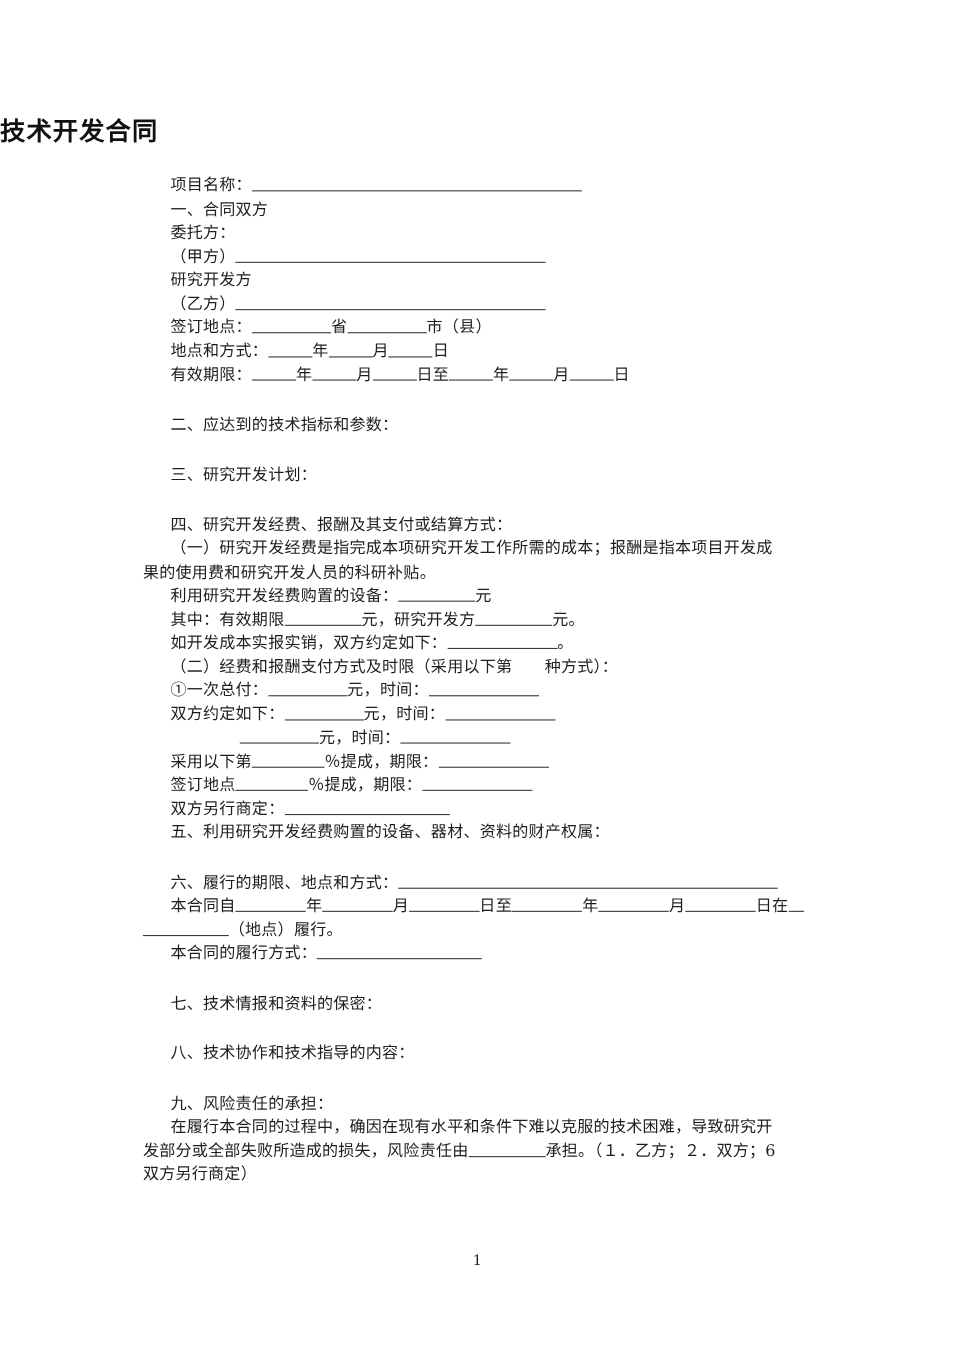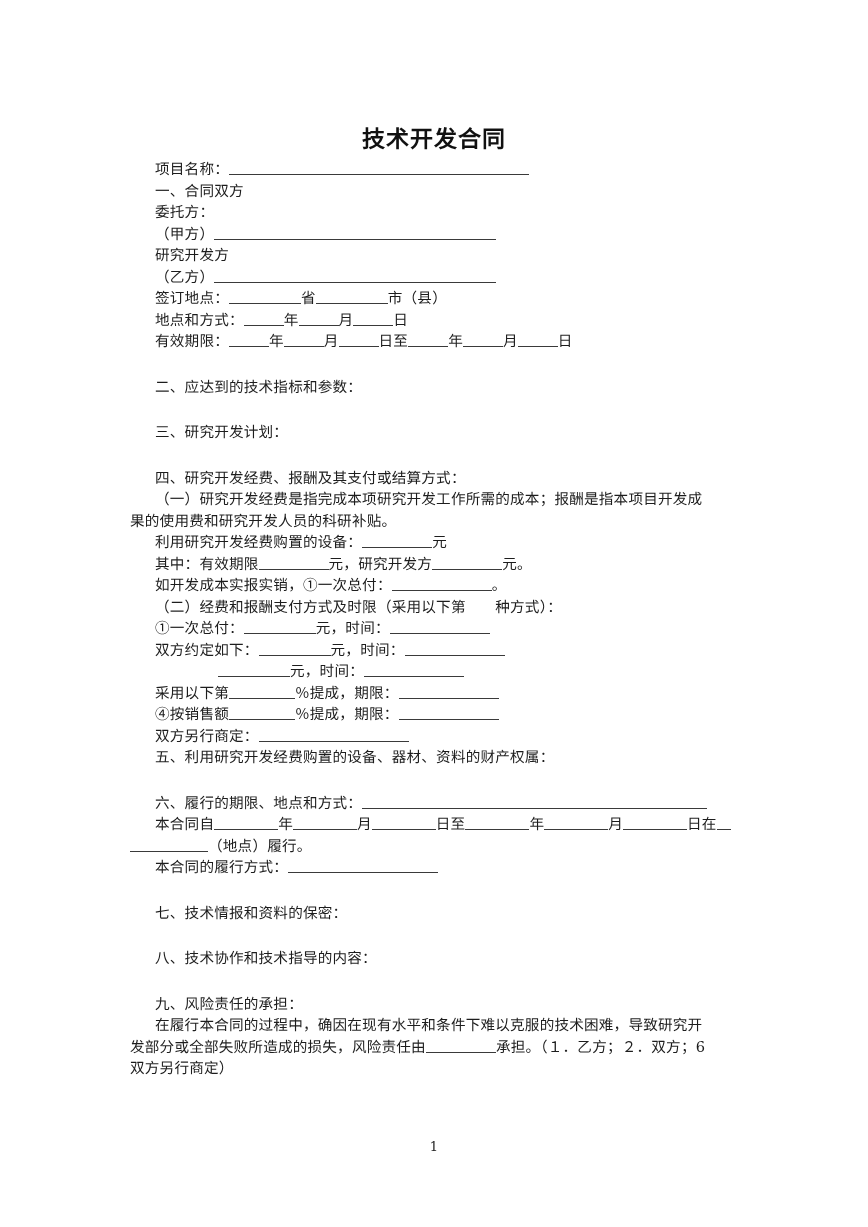--- a/index.html
+++ b/index.html
@@ -18,27 +18,25 @@
     height: 1227px;
     background: #ffffff;
     box-sizing: border-box;
     overflow: hidden;
   }
   .doc-title {
     position: absolute;
     top: 100px;
     left: 0;
     width: 868px;
-    text-align: center;
     font-size: 23px;
     font-weight: bold;
     letter-spacing: 1px;
     color: #111111;
     font-family: "DejaVu Sans", "Liberation Sans", sans-serif;
-    margin-top: 20px;
   }
   .body-area {
     position: absolute;
     top: 158px;
     left: 130px;
     width: 740px;
   }
   .ln {
     font-size: 14.6px;
     line-height: 21.5px;
@@ -115,33 +113,33 @@
 
     <div class="ln indent">四、研究开发经费、报酬及其支付或结算方式：</div>
 
     <div class="ln indent">（一）研究开发经费是指完成本项研究开发工作所需的成本；报酬是指本项目开发成</div>
     <div class="ln flush">果的使用费和研究开发人员的科研补贴。</div>
 
     <div class="ln indent"><span>利用研究开发经费购置的设备：</span><span class="ul" style="width:70px"></span><span>元</span></div>
 
     <div class="ln indent"><span>其中：有效期限</span><span class="ul" style="width:70px"></span><span>元，研究开发方</span><span class="ul" style="width:70px"></span><span>元。</span></div>
 
-    <div class="ln indent"><span>如开发成本实报实销，①一次总付：</span><span class="ul" style="width:100px"></span><span>。</span></div>
+    <div class="ln indent"><span>如开发成本实报实销，双方约定如下：</span><span class="ul" style="width:100px"></span><span>。</span></div>
 
     <div class="ln indent">（二）经费和报酬支付方式及时限（采用以下第　　种方式）：</div>
 
     <div class="ln indent"><span>①一次总付：</span><span class="ul" style="width:72px"></span><span>元，时间：</span><span class="ul" style="width:100px"></span></div>
 
     <div class="ln indent"><span>双方约定如下：</span><span class="ul" style="width:72px"></span><span>元，时间：</span><span class="ul" style="width:100px"></span></div>
 
     <div class="ln indent"><span class="blank-lead"></span><span class="ul" style="width:72px"></span><span>元，时间：</span><span class="ul" style="width:100px"></span></div>
 
     <div class="ln indent"><span>采用以下第</span><span class="ul" style="width:66px"></span><span>％提成，期限：</span><span class="ul" style="width:100px"></span></div>
 
-    <div class="ln indent"><span>④按销售额</span><span class="ul" style="width:66px"></span><span>％提成，期限：</span><span class="ul" style="width:100px"></span></div>
+    <div class="ln indent"><span>签订地点</span><span class="ul" style="width:66px"></span><span>％提成，期限：</span><span class="ul" style="width:100px"></span></div>
 
     <div class="ln indent"><span>双方另行商定：</span><span class="ul" style="width:150px"></span></div>
 
     <div class="ln indent">五、利用研究开发经费购置的设备、器材、资料的财产权属：</div>
 
     <div class="gap-lg"></div>
 
     <div class="ln indent"><span>六、履行的期限、地点和方式：</span><span class="ul" style="width:345px"></span></div>
 
     <div class="ln indent"><span>本合同自</span><span class="ul" style="width:64px"></span><span>年</span><span class="ul" style="width:64px"></span><span>月</span><span class="ul" style="width:64px"></span><span>日至</span><span class="ul" style="width:64px"></span><span>年</span><span class="ul" style="width:64px"></span><span>月</span><span class="ul" style="width:64px"></span><span>日在</span><span class="ul" style="width:14px"></span></div>

